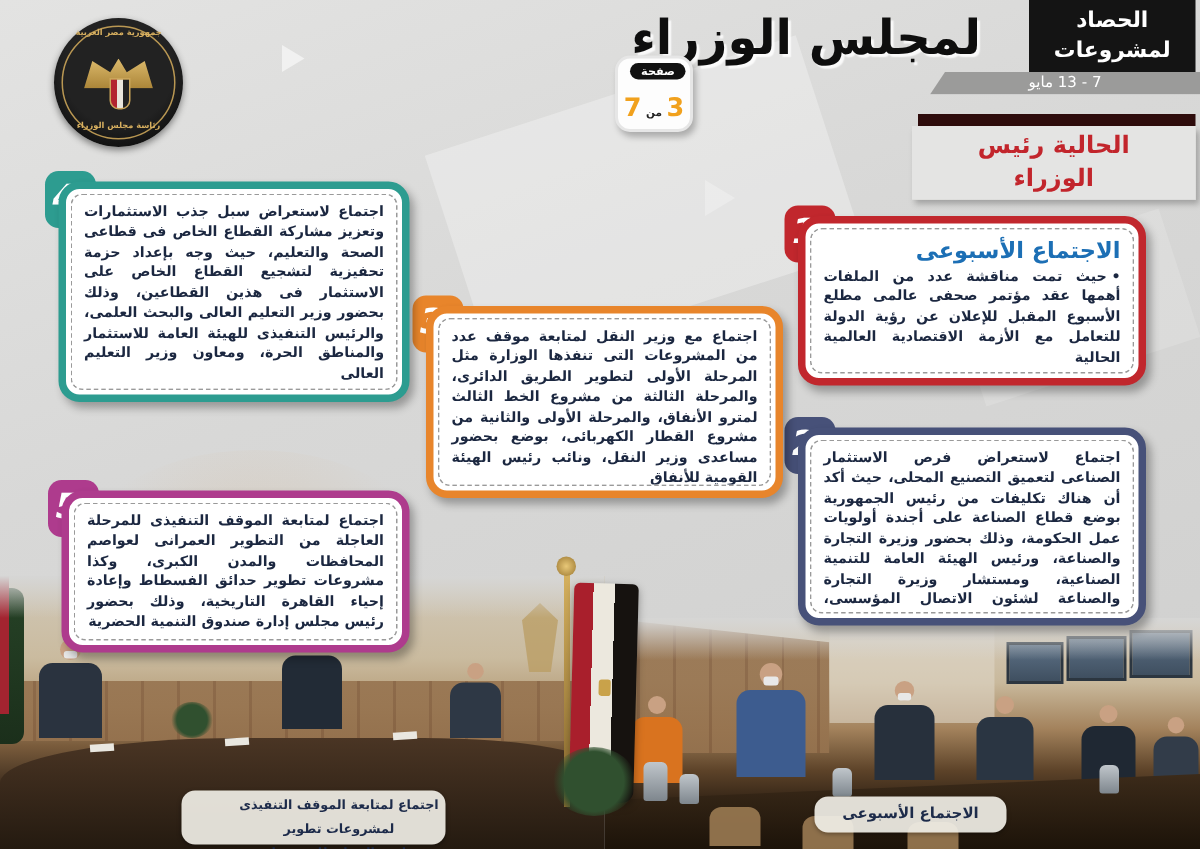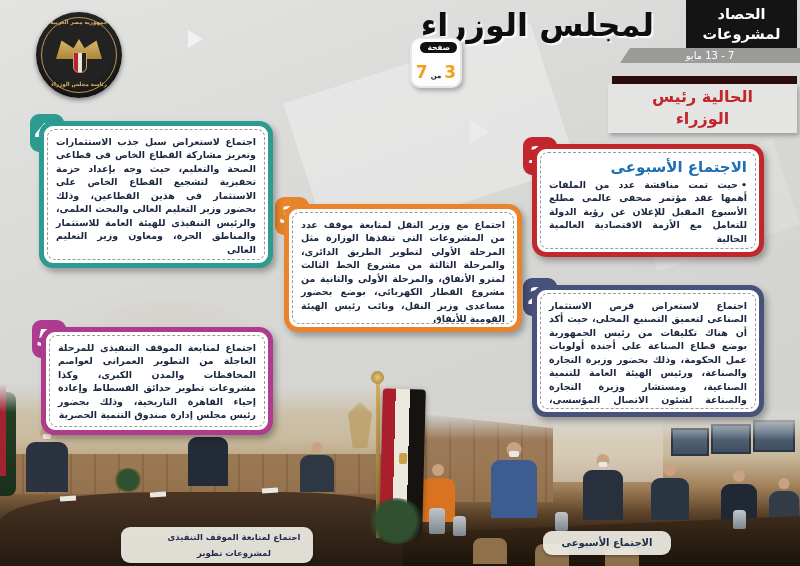--- a/index.html
+++ b/index.html
@@ -112,21 +112,21 @@
     background:radial-gradient(circle,#e8c878,#9a7630);z-index:3;}
   .flag{left:381px;top:389px;width:43px;height:146px;z-index:3;
     background:linear-gradient(90deg,#a91f2c 0 30%,#ece8de 30% 63%,#16120f 63% 100%);
     border-radius:4px 4px 8px 8px;transform:rotate(1.5deg);box-shadow:0 2px 6px rgba(0,0,0,.35);}
   .flag-eagle{position:absolute;left:42%;top:44%;width:8px;height:11px;background:#c9a24a;border-radius:2px;}
 
   
   .caption{position:absolute;background:rgba(240,238,230,.92);border-radius:9px;z-index:6;
     color:#1d2b4a;font-weight:bold;text-align:center;direction:rtl;
     box-shadow:0 1px 3px rgba(0,0,0,.35);}
-  .caption-left{left:121px;top:527px;width:192px;height:36px;font-size:8.5px;line-height:16px;padding-top:2px;box-sizing:border-box;padding-left:34px;}
+  .caption-left{left:121px;top:527px;width:176px;height:36px;font-size:8.5px;line-height:16px;padding-top:2px;box-sizing:border-box;padding-left:34px;}
   .caption-right{left:543px;top:531px;width:128px;height:24px;font-size:10px;line-height:24px;}
 </style>
 </head>
 <body>
 
 <div class="page">
 
   <div class="soft" style="left:300px;top:60px;width:260px;height:150px;"></div>
   <div class="soft" style="left:640px;top:160px;width:150px;height:90px;opacity:.5;"></div>
   <div class="warm" style="left:40px;top:300px;width:260px;height:180px;"></div>

